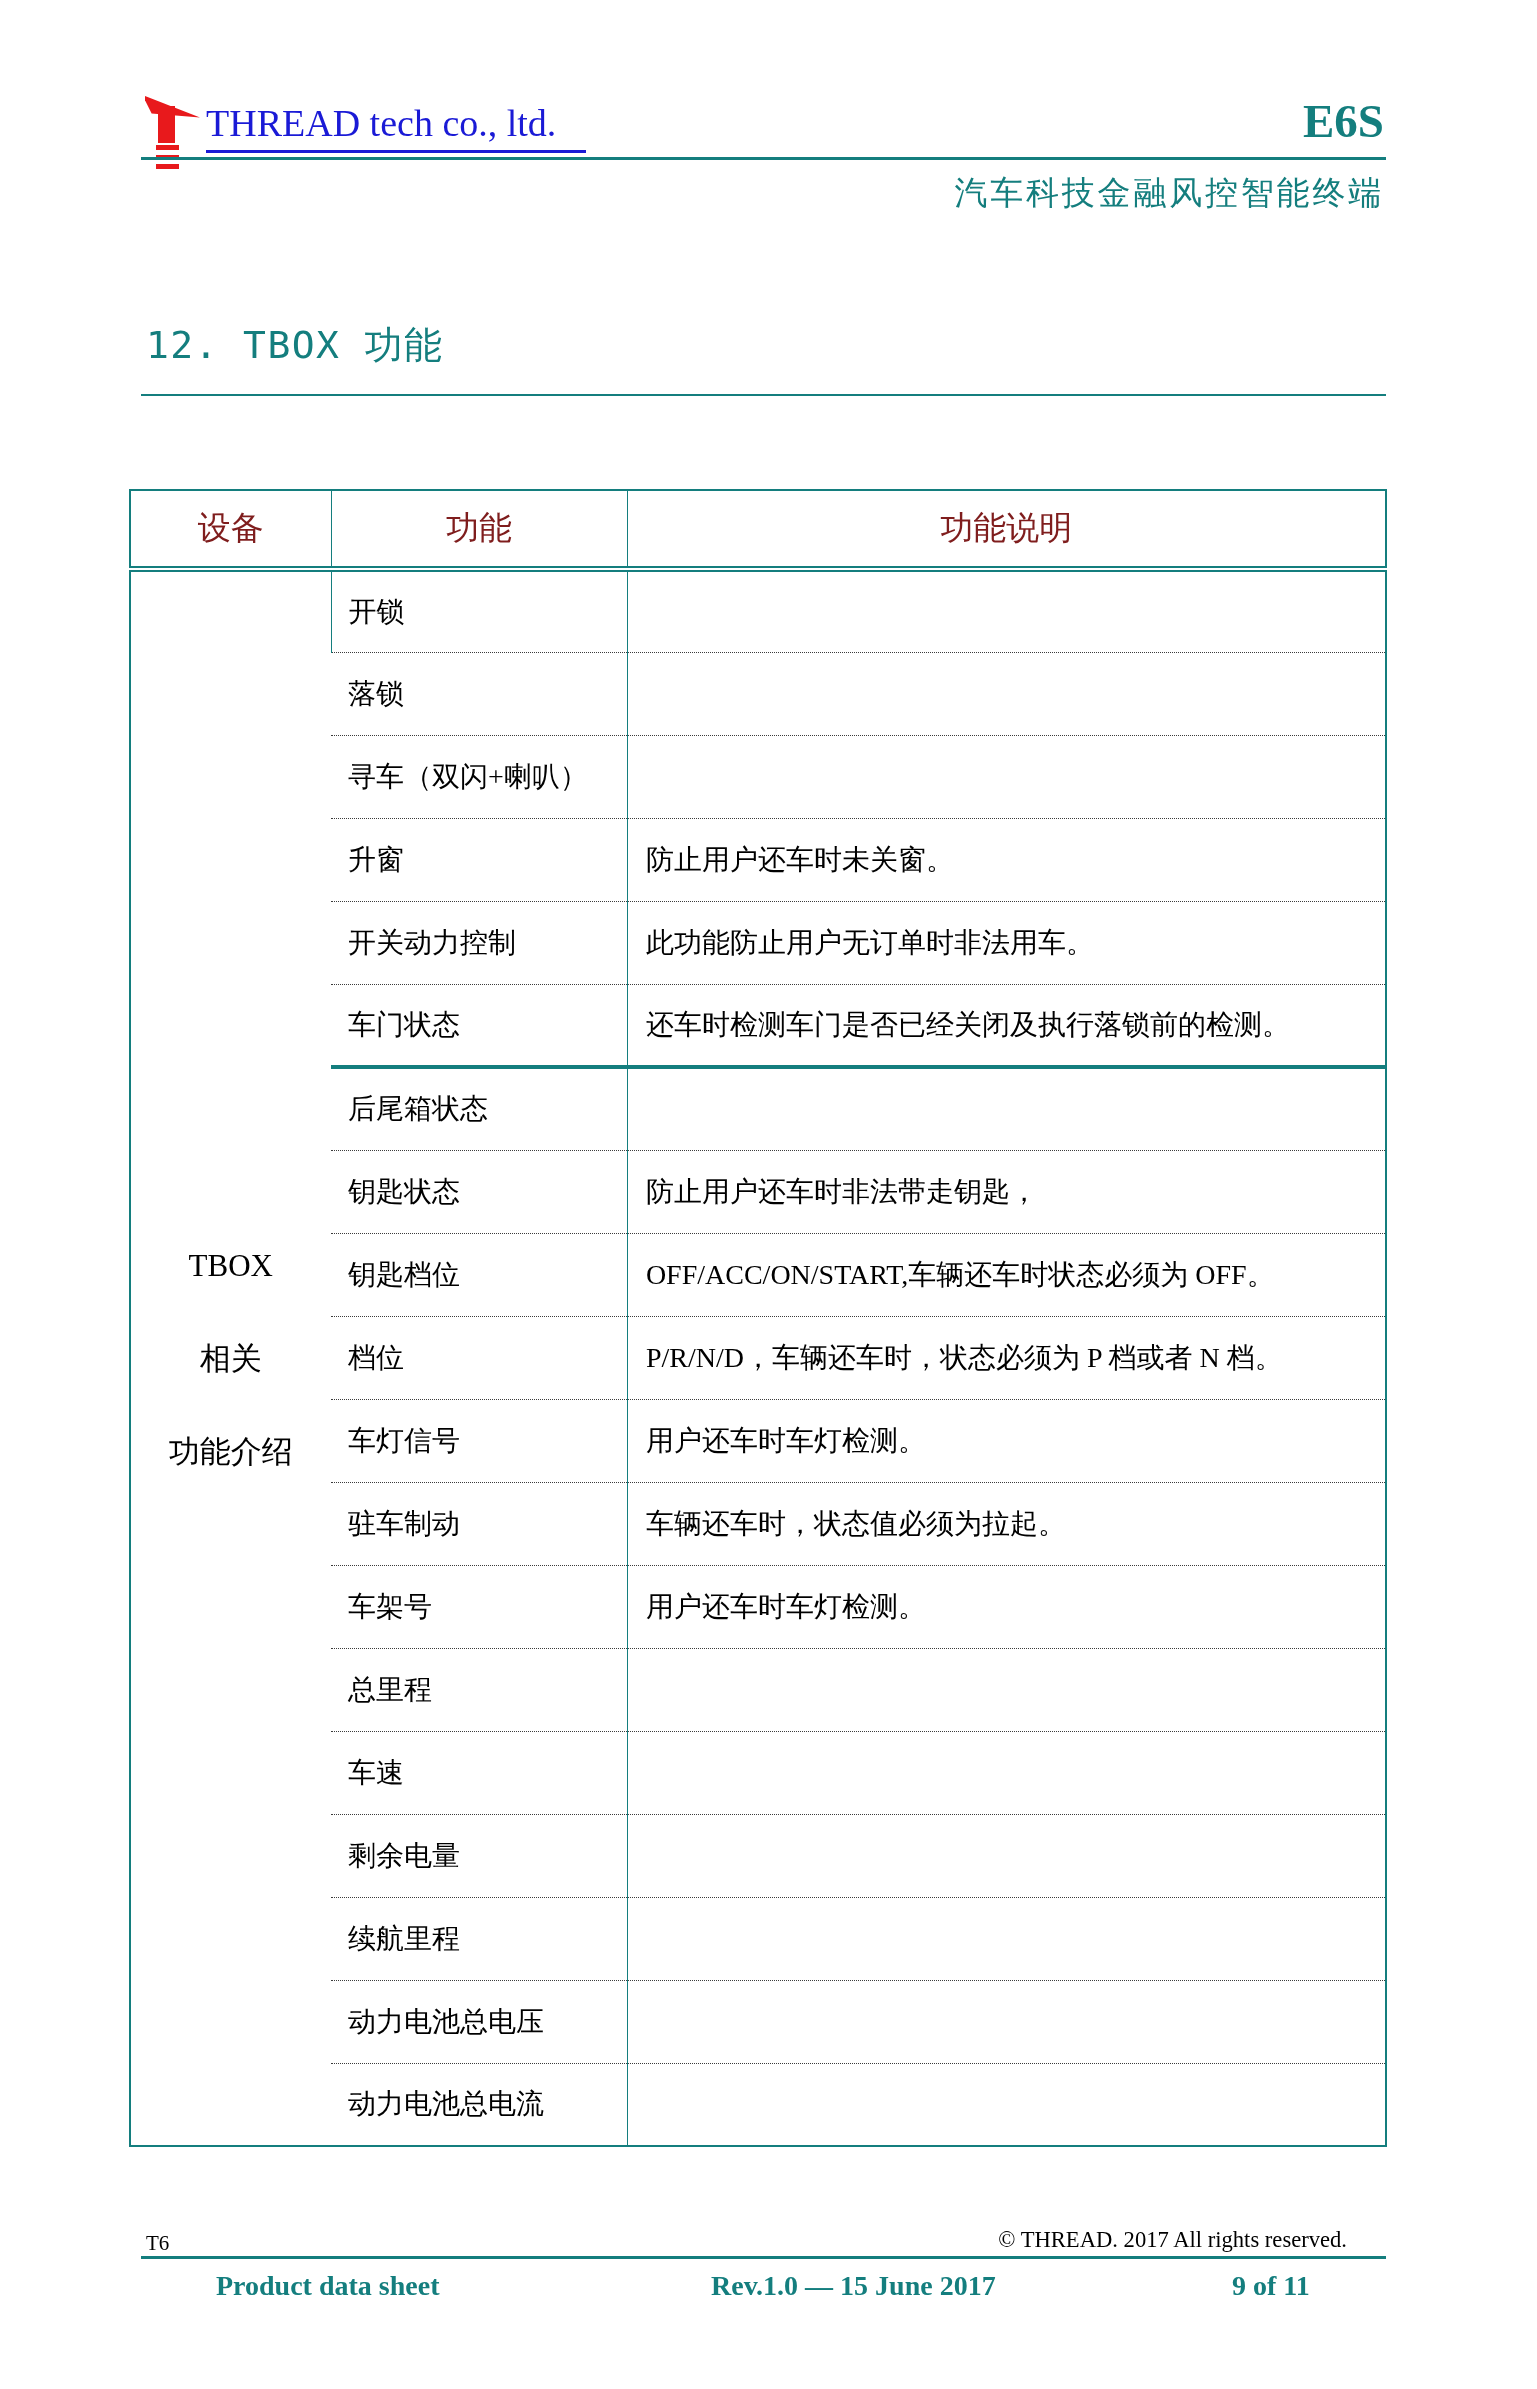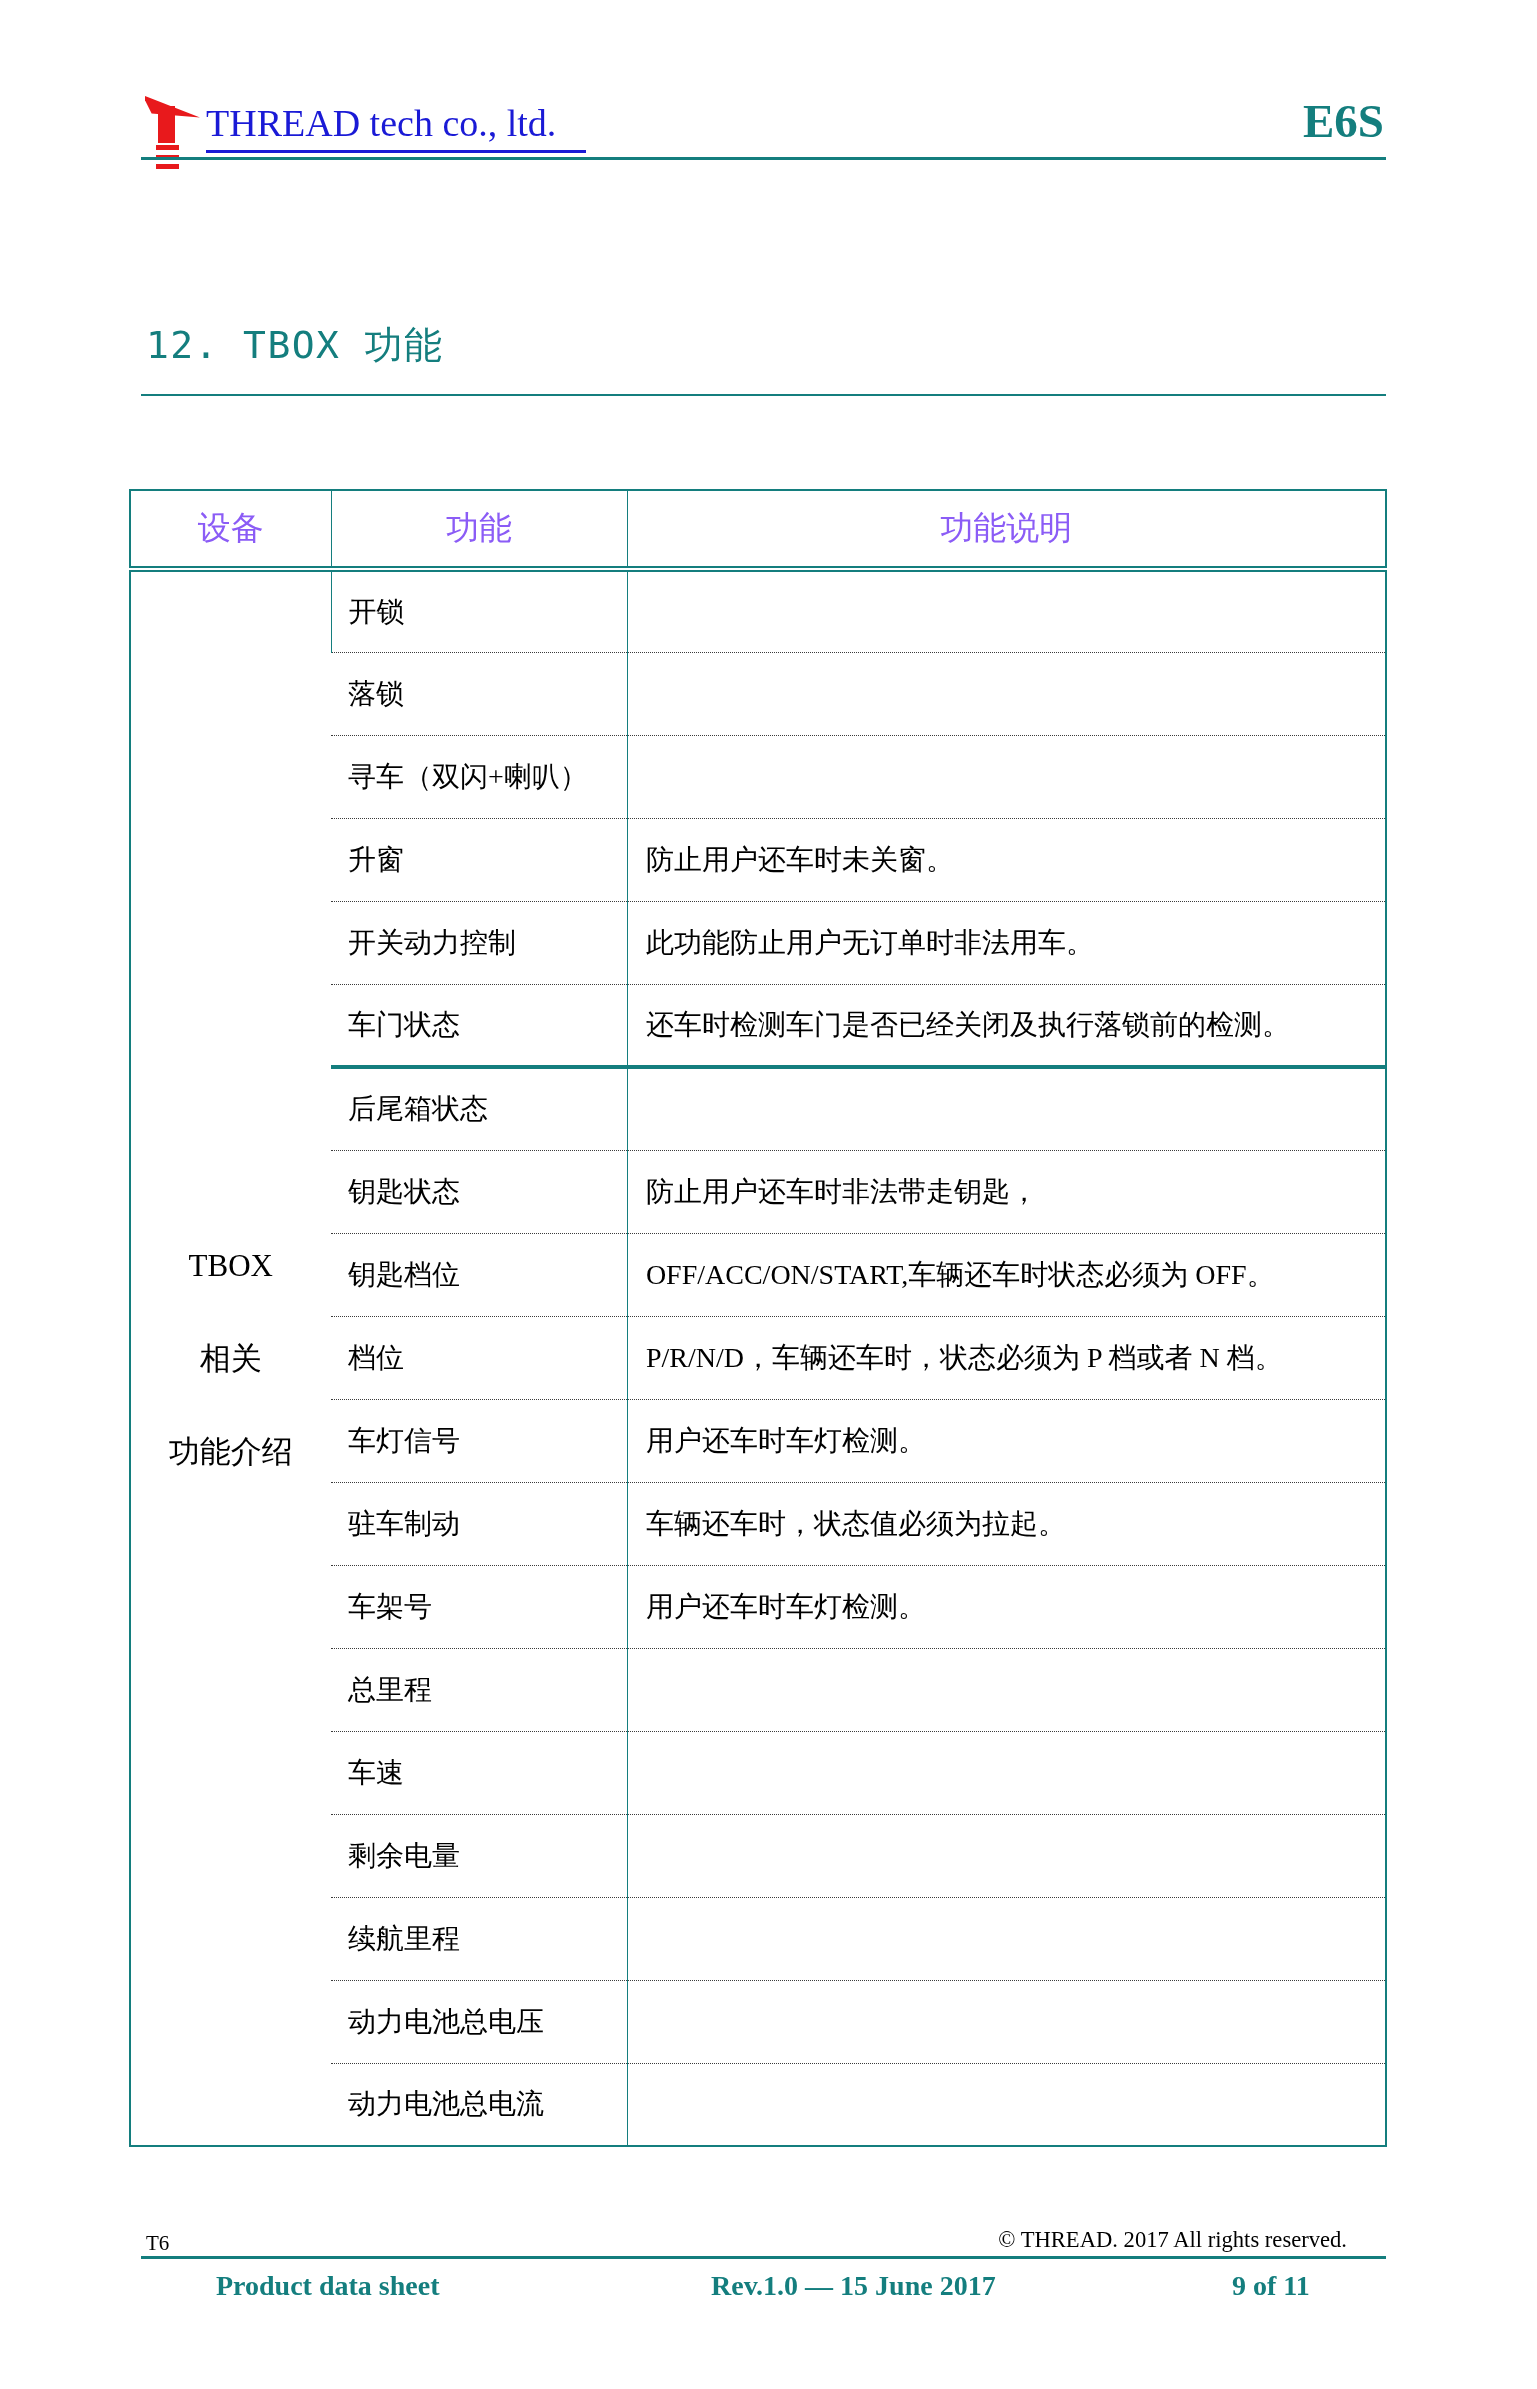--- a/index.html
+++ b/index.html
@@ -50,21 +50,21 @@
   }
   .section-underline { position: absolute; left: 141px; top: 394px; width: 1245px; height: 2.1px; background: #147e7e; }
 
   
   table.func-table {
     position: absolute; left: 129px; top: 489px; width: 1256px;
     border-collapse: collapse; table-layout: fixed;
     border: 2.1px solid #147e7e;
   }
   .func-table th {
-    height: 79px; color: #8b5cf6; font-size: 33px; font-weight: 500;
+    height: 79px; color: #7f1d1d; font-size: 33px; font-weight: 500;
     font-family: "Liberation Sans", "DejaVu Sans", sans-serif;
     text-align: center; vertical-align: middle;
     border-bottom: 6.4px double #147e7e;
   }
   .func-table th + th, .func-table td + td { border-left: 1.4px solid #147e7e; }
   .func-table td {
     height: 83px; vertical-align: middle;
     font-size: 28px; font-family: "Liberation Serif", "DejaVu Serif", serif;
     border-bottom: 1.4px dotted #3b3b3b;
     margin-left: 20px;
@@ -96,20 +96,21 @@
   <div class="logo">
     <div class="logo-flag"></div>
     <div class="logo-stem"></div>
     <div class="logo-stripe s1"></div>
     <div class="logo-stripe s2"></div>
     <div class="logo-stripe s3"></div>
   </div>
   <div class="company-name">THREAD tech co., ltd.</div>
   <div class="product-code">E6S</div>
   <div class="header-line"></div>
+  <div class="header-subtitle">汽车科技金融风控智能终端</div>
 
   <div class="section-title">12. TBOX 功能</div>
   <div class="section-underline"></div>
 
   <table class="func-table">
     <colgroup>
       <col style="width:201px">
       <col style="width:296px">
       <col style="width:759px">
     </colgroup>

